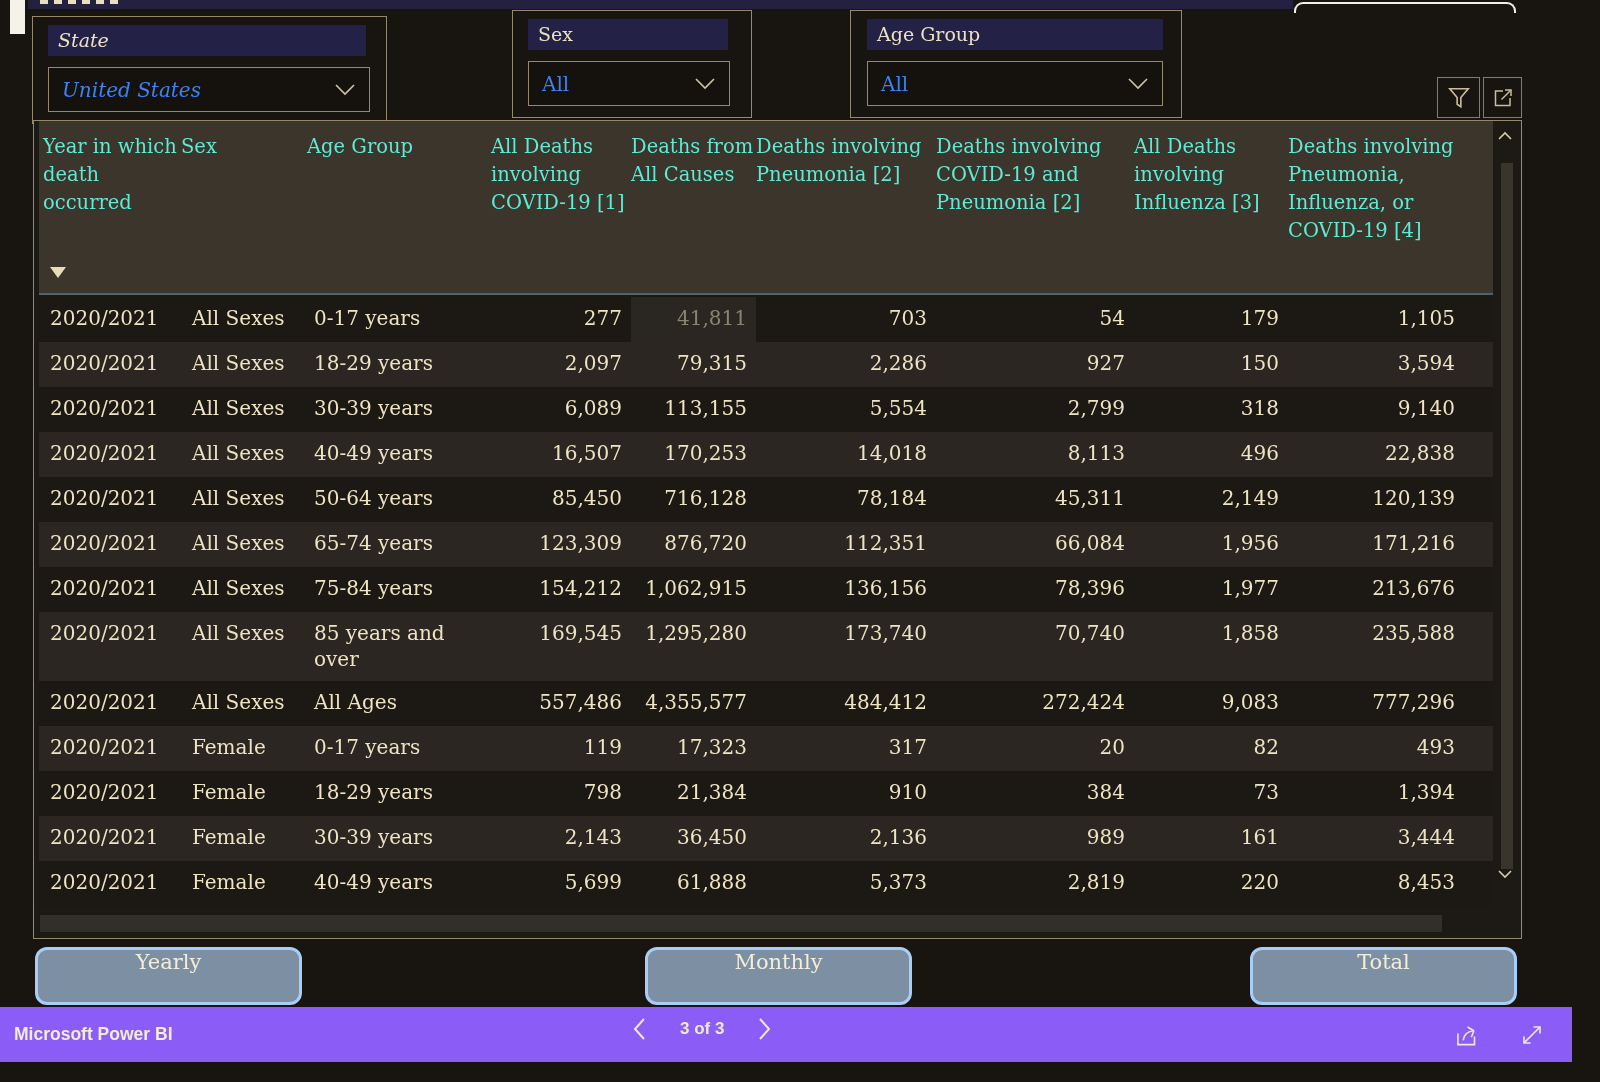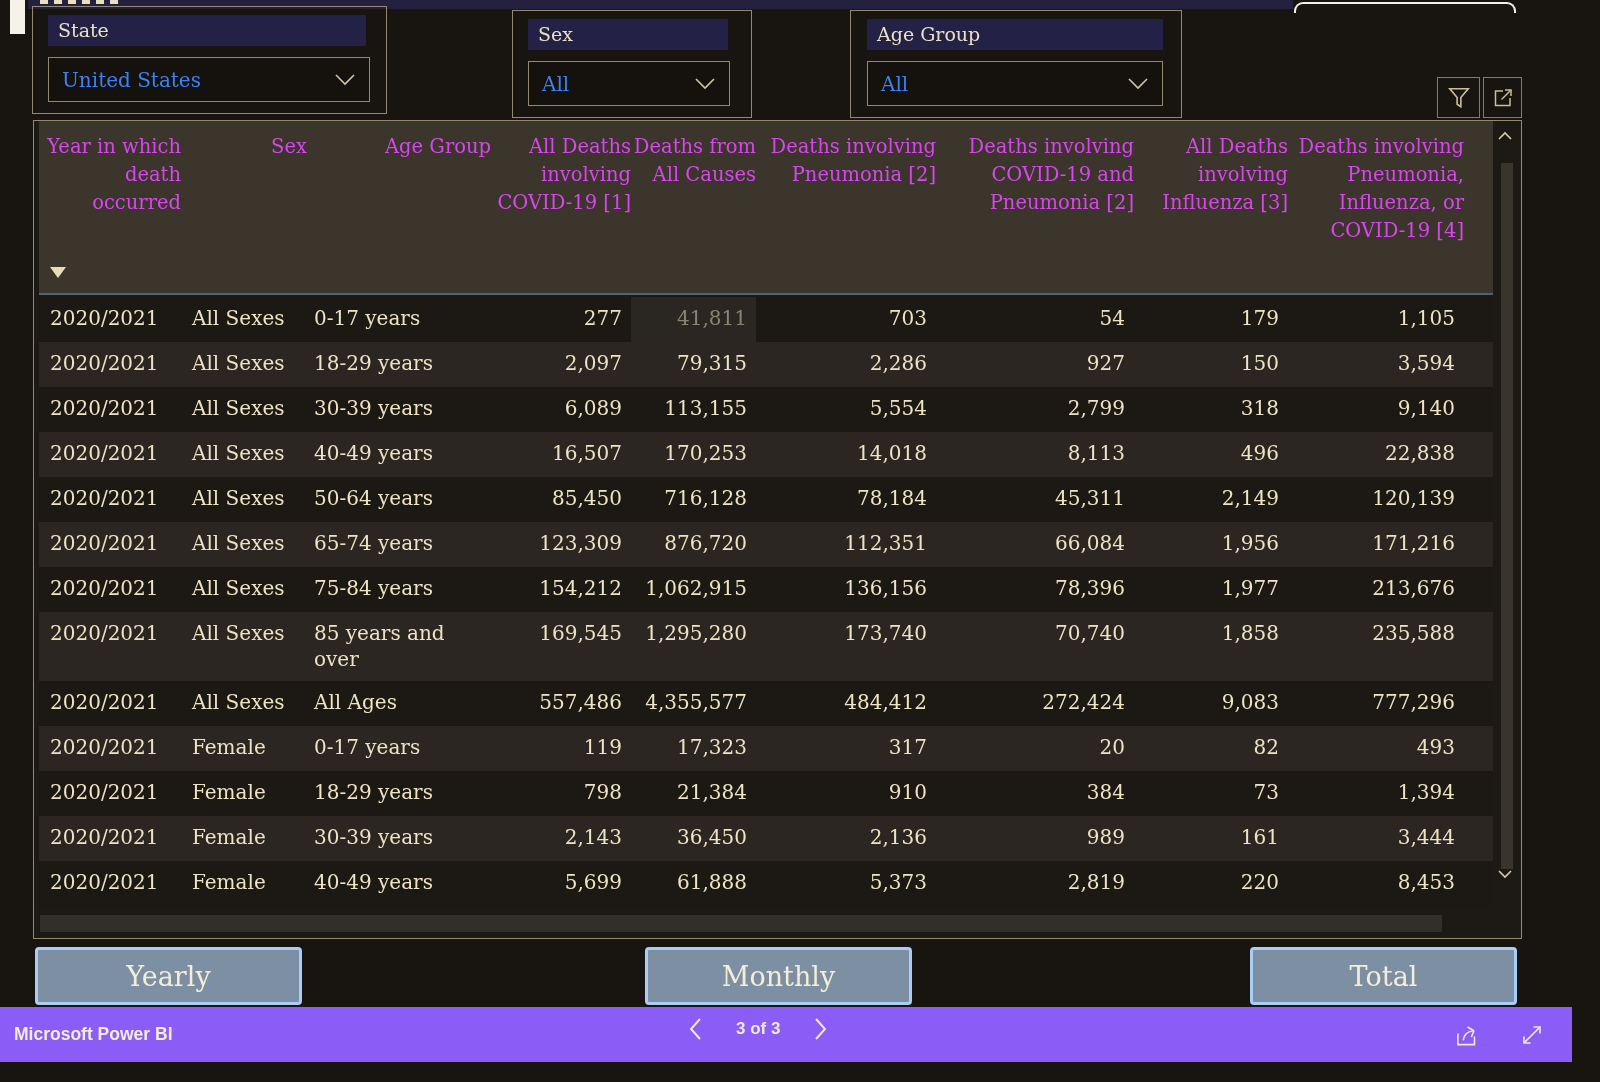--- a/index.html
+++ b/index.html
@@ -18,42 +18,42 @@
   .top-right-outline{left:1294px;top:2px;width:218px;height:9px;
     border:2px solid #f2efe5;border-bottom:none;border-radius:9px 9px 0 0;background:transparent;}
 
   
   .slicer{border:1px solid #96896b;background:transparent;}
   .slicer-label{position:absolute;background:#232146;color:#ece1c2;
     font-size:19px;line-height:31px;padding-left:10px;}
   .slicer-dd{position:absolute;border:1px solid #96896b;background:#15120e;
     color:#3b82f6;font-size:20px;display:flex;align-items:center;
     justify-content:space-between;padding:0 13px;box-sizing:border-box;cursor:pointer;}
-  #slicer-state{left:32px;top:6px;width:353px;height:106px;}
+  #slicer-state{left:32px;top:16px;width:353px;height:106px;font-style:italic;}
   #slicer-state .slicer-label{left:15px;top:8px;width:308px;}
   #slicer-state .slicer-dd{left:15px;top:50px;width:322px;height:45px;}
   #slicer-sex{left:512px;top:10px;width:238px;height:106px;}
   #slicer-sex .slicer-label{left:15px;top:8px;width:190px;}
   #slicer-sex .slicer-dd{left:15px;top:50px;width:202px;height:45px;}
   #slicer-age{left:850px;top:10px;width:330px;height:106px;}
   #slicer-age .slicer-label{left:16px;top:8px;width:286px;}
   #slicer-age .slicer-dd{left:16px;top:50px;width:296px;height:45px;}
 
   .icon-box{border:1px solid #8a7d5f;display:flex;align-items:center;justify-content:center;cursor:pointer;}
   #filter-btn{left:1437px;top:77px;width:41px;height:39px;}
   #focus-btn{left:1483px;top:77px;width:37px;height:39px;}
 
   
   .table-card{left:33px;top:120px;width:1487px;height:817px;
     border:1px solid #96896b;background:#1d1914;}
   .thead{position:absolute;left:5px;top:0;width:1454px;height:174px;
     background:#3b352b;border-bottom:2px solid #4d6373;
     display:grid;grid-template-columns:138px 126px 184px 140px 125px 180px 198px 154px 176px;
     padding-left:4px;box-sizing:border-box;}
-  .th{color:#d946ef;font-size:19.5px;line-height:28px;text-align:right;
+  .th{color:#5eead4;font-size:19.5px;line-height:28px;text-align:left;
     padding-top:12px;cursor:pointer;}
   .sort-caret{position:absolute;left:16px;top:146px;width:0;height:0;
     border-left:8px solid transparent;border-right:8px solid transparent;
     border-top:11px solid #e8dcba;}
   .tbody{position:absolute;left:5px;top:176px;width:1454px;}
   .tr{display:grid;grid-template-columns:138px 126px 184px 140px 125px 180px 198px 154px 176px;
     padding-left:4px;box-sizing:border-box;min-height:45px;background:#1c1813;}
   .tr.alt{background:#2b2621;}
   .td{color:#eee3c3;font-size:20px;line-height:26px;padding-top:8px;box-sizing:border-box;}
   .td.c0{padding-left:7px;}
@@ -63,32 +63,32 @@
   .td.muted{color:#8b8372;background:#2a2723;}
 
   
   .vscroll-up{position:absolute;left:1463px;top:10px;width:18px;height:18px;cursor:pointer;}
   .vscroll-thumb{position:absolute;left:1467px;top:42px;width:12px;height:706px;background:#3a352c;cursor:pointer;}
   .vscroll-down{position:absolute;left:1463px;top:748px;width:18px;height:18px;cursor:pointer;}
   .hscroll-thumb{position:absolute;left:6px;top:794px;width:1402px;height:17px;background:#322e28;cursor:pointer;}
 
   
   .pill-btn{position:absolute;top:947px;width:267px;height:58px;
-    background:#7d8fa2;border:3px solid #a9cdf6;border-radius:4px;
-    box-sizing:border-box;display:flex;align-items:center;justify-content:center;
-    color:#f4eed9;font-size:27px;cursor:pointer;}
+    background:#7d8fa2;border:3px solid #a9cdf6;border-radius:12px;
+    box-sizing:border-box;display:flex;align-items:flex-start;justify-content:center;
+    color:#f4eed9;font-size:21px;cursor:pointer;}
   #btn-yearly{left:35px;}
   #btn-monthly{left:645px;}
   #btn-total{left:1250px;}
 
   
   .footer-bar{left:0;top:1007px;width:1572px;height:55px;background:#8b5cf6;}
   .brand{position:absolute;left:14px;top:0;height:55px;display:flex;align-items:center;
     font-family:"Liberation Sans",sans-serif;font-weight:700;font-size:17.5px;color:#f3ecd6;}
-  .page-nav{position:absolute;left:688px;top:0;height:44px;display:flex;align-items:center;gap:34px;}
+  .page-nav{position:absolute;left:632px;top:0;height:44px;display:flex;align-items:center;gap:34px;}
   .page-label{font-family:"Liberation Sans",sans-serif;font-weight:600;font-size:17px;color:#f0e9d2;}
   .nav-chevron{cursor:pointer;display:flex;align-items:center;}
   .footer-icon{position:absolute;top:0;height:55px;display:flex;align-items:center;cursor:pointer;}
   #share-btn{left:1452px;}
   #fullscreen-btn{left:1518px;}
 
   svg{display:block;}
 </style>
 </head>
 <body>

